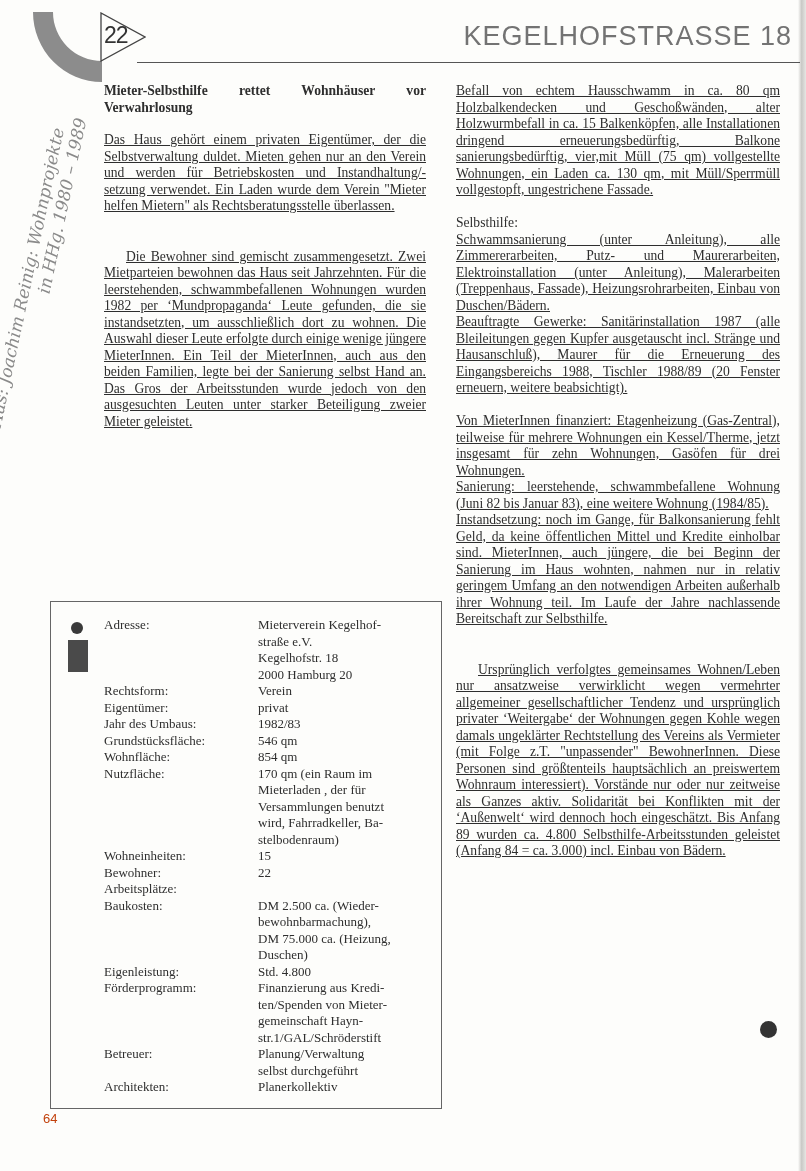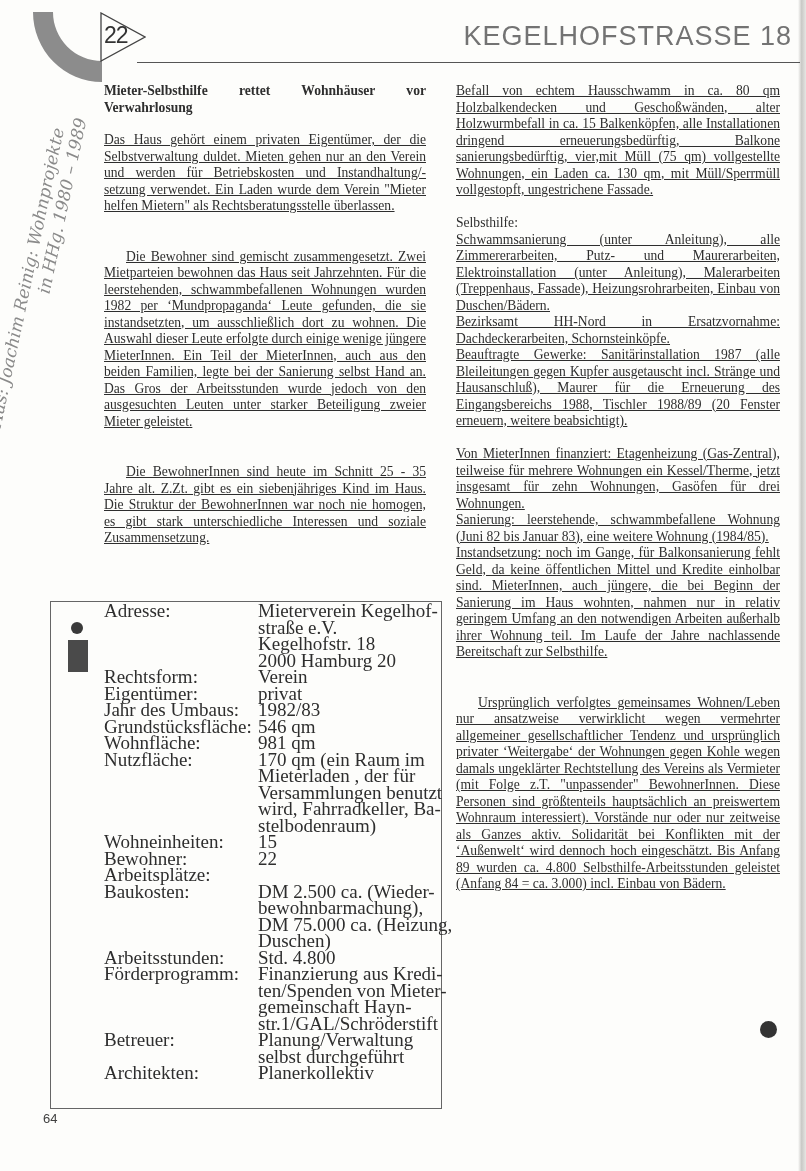--- a/index.html
+++ b/index.html
@@ -60,30 +60,30 @@
     border: 1px solid #666; box-sizing: border-box;
   }
   .info-dot {
     position: absolute; left: 71px; top: 622px; width: 12px; height: 12px;
     border-radius: 50%; background: #3a3a3a;
   }
   .info-bar {
     position: absolute; left: 68px; top: 640px; width: 20px; height: 32px; background: #4a4a4a;
   }
   .facts {
-    position: absolute; left: 104px; top: 603px; width: 330px;
-    font-size: 19px; line-height: 16.5px;
+    position: absolute; left: 104px; top: 617px; width: 330px;
+    font-size: 13px; line-height: 16.5px;
   }
   .fact-row { display: flex; }
   .fact-label { width: 154px; flex: none; }
   .fact-value { flex: 1; }
   .fact-value div { white-space: nowrap; }
   .page-number {
     position: absolute; left: 43px; top: 1111px;
-    font-family: "Liberation Sans", sans-serif; font-size: 13px; color: #404040;
+    font-family: "Liberation Sans", sans-serif; font-size: 13px; color: #c2410c;
   }
   .end-dot {
     position: absolute; left: 760px; top: 1021px; width: 17px; height: 17px;
     border-radius: 50%; background: #333;
   }
 </style>
 </head>
 <body>
 
 <div class="scan-edge"></div>
@@ -100,21 +100,20 @@
 
 <div class="handwriting">
   <div>Aus: Joachim Reinig: Wohnprojekte</div>
   <div class="hw2">in HHg. 1980 – 1989</div>
 </div>
 
 <div class="col-left">
   <div class="article-heading">Mieter-Selbsthilfe rettet Wohnhäuser vor Verwahrlosung</div>
   <p>Das Haus gehört einem privaten Eigentümer, der die Selbstverwaltung duldet. Mieten gehen nur an den Verein und werden für Betriebskosten und Instandhaltung/-setzung verwendet. Ein Laden wurde dem Verein "Mieter helfen Mietern" als Rechtsberatungsstelle überlassen.</p>
   <p class="indent">Die Bewohner sind gemischt zusammengesetzt. Zwei Mietparteien bewohnen das Haus seit Jahrzehnten. Für die leerstehenden, schwammbefallenen Wohnungen wurden 1982 per ‘Mundpropaganda‘ Leute gefunden, die sie instandsetzten, um ausschließlich dort zu wohnen. Die Auswahl dieser Leute erfolgte durch einige wenige jüngere MieterInnen. Ein Teil der MieterInnen, auch aus den beiden Familien, legte bei der Sanierung selbst Hand an. Das Gros der Arbeitsstunden wurde jedoch von den ausgesuchten Leuten unter starker Beteiligung zweier Mieter geleistet.</p>
-  <p class="indent">Die BewohnerInnen sind heute im Schnitt 25 - 35 Jahre alt. Z.Zt. gibt es ein siebenjähriges Kind im Haus. Die Struktur der BewohnerInnen war noch nie homogen, es gibt stark unterschiedliche Interessen und soziale Zusammensetzung.</p>
 </div>
 
 <div class="info-box"></div>
 <div class="info-dot"></div>
 <div class="info-bar"></div>
 <div class="facts" id="facts">
     <div class="fact-row">
       <div class="fact-label">Adresse:</div>
       <div class="fact-value">
         <div>Mieterverein Kegelhof-</div>
@@ -143,21 +142,21 @@
     </div>
     <div class="fact-row">
       <div class="fact-label">Grundstücksfläche:</div>
       <div class="fact-value">
         <div>546 qm</div>
       </div>
     </div>
     <div class="fact-row">
       <div class="fact-label">Wohnfläche:</div>
       <div class="fact-value">
-        <div>981 qm</div>
+        <div>854 qm</div>
       </div>
     </div>
     <div class="fact-row">
       <div class="fact-label">Nutzfläche:</div>
       <div class="fact-value">
         <div>170 qm (ein Raum im</div>
         <div>Mieterladen , der für</div>
         <div>Versammlungen benutzt</div>
         <div>wird, Fahrradkeller, Ba-</div>
         <div>stelbodenraum)</div>
@@ -184,21 +183,21 @@
     <div class="fact-row">
       <div class="fact-label">Baukosten:</div>
       <div class="fact-value">
         <div>DM  2.500 ca. (Wieder-</div>
         <div>bewohnbarmachung),</div>
         <div>DM 75.000 ca. (Heizung,</div>
         <div>Duschen)</div>
       </div>
     </div>
     <div class="fact-row">
-      <div class="fact-label">Arbeitsstunden:</div>
+      <div class="fact-label">Eigenleistung:</div>
       <div class="fact-value">
         <div>Std. 4.800</div>
       </div>
     </div>
     <div class="fact-row">
       <div class="fact-label">Förderprogramm:</div>
       <div class="fact-value">
         <div>Finanzierung aus Kredi-</div>
         <div>ten/Spenden von Mieter-</div>
         <div>gemeinschaft Hayn-</div>
@@ -217,21 +216,20 @@
       <div class="fact-value">
         <div>Planerkollektiv</div>
       </div>
     </div>
   </div>
 
 <div class="col-right">
   <p>Befall von echtem Hausschwamm in ca. 80 qm Holzbalkendecken und Geschoßwänden, alter Holzwurmbefall in ca. 15 Balkenköpfen, alle Installationen dringend erneuerungsbedürftig, Balkone sanierungsbedürftig, vier,mit Müll (75 qm) vollgestellte Wohnungen, ein Laden ca. 130 qm, mit Müll/Sperrmüll vollgestopft, ungestrichene Fassade.</p>
   <div>Selbsthilfe:</div>
   <p class="tight">Schwammsanierung (unter Anleitung), alle Zimmererarbeiten, Putz- und Maurerarbeiten, Elektroinstallation (unter Anleitung), Malerarbeiten (Treppenhaus, Fassade), Heizungsrohrarbeiten, Einbau von Duschen/Bädern.</p>
-  <p class="tight">Bezirksamt HH-Nord in Ersatzvornahme: Dachdeckerarbeiten, Schornsteinköpfe.</p>
   <p>Beauftragte Gewerke: Sanitärinstallation 1987 (alle Bleileitungen gegen Kupfer ausgetauscht incl. Stränge und Hausanschluß), Maurer für die Erneuerung des Eingangsbereichs 1988, Tischler 1988/89 (20 Fenster erneuern, weitere beabsichtigt).</p>
   <p class="tight">Von MieterInnen finanziert: Etagenheizung (Gas-Zentral), teilweise für mehrere Wohnungen ein Kessel/Therme, jetzt insgesamt für zehn Wohnungen, Gasöfen für drei Wohnungen.</p>
   <p class="tight">Sanierung: leerstehende, schwammbefallene Wohnung (Juni 82 bis Januar 83), eine weitere Wohnung (1984/85).</p>
   <p>Instandsetzung: noch im Gange, für Balkonsanierung fehlt Geld, da keine öffentlichen Mittel und Kredite einholbar sind. MieterInnen, auch jüngere, die bei Beginn der Sanierung im Haus wohnten, nahmen nur in relativ geringem Umfang an den notwendigen Arbeiten außerhalb ihrer Wohnung teil. Im Laufe der Jahre nachlassende Bereitschaft zur Selbsthilfe.</p>
   <p class="indent">Ursprünglich verfolgtes gemeinsames Wohnen/Leben nur ansatzweise verwirklicht wegen vermehrter allgemeiner gesellschaftlicher Tendenz und ursprünglich privater ‘Weitergabe‘ der Wohnungen gegen Kohle wegen damals ungeklärter Rechtstellung des Vereins als Vermieter (mit Folge z.T. "unpassender" BewohnerInnen. Diese Personen sind größtenteils hauptsächlich an preiswertem Wohnraum interessiert). Vorstände nur oder nur zeitweise als Ganzes aktiv. Solidarität bei Konflikten mit der ‘Außenwelt‘ wird dennoch hoch eingeschätzt. Bis Anfang 89 wurden ca. 4.800 Selbsthilfe-Arbeitsstunden geleistet (Anfang 84 = ca. 3.000) incl. Einbau von Bädern.</p>
 </div>
 
 <div class="end-dot"></div>
 <div class="page-number">64</div>
 

